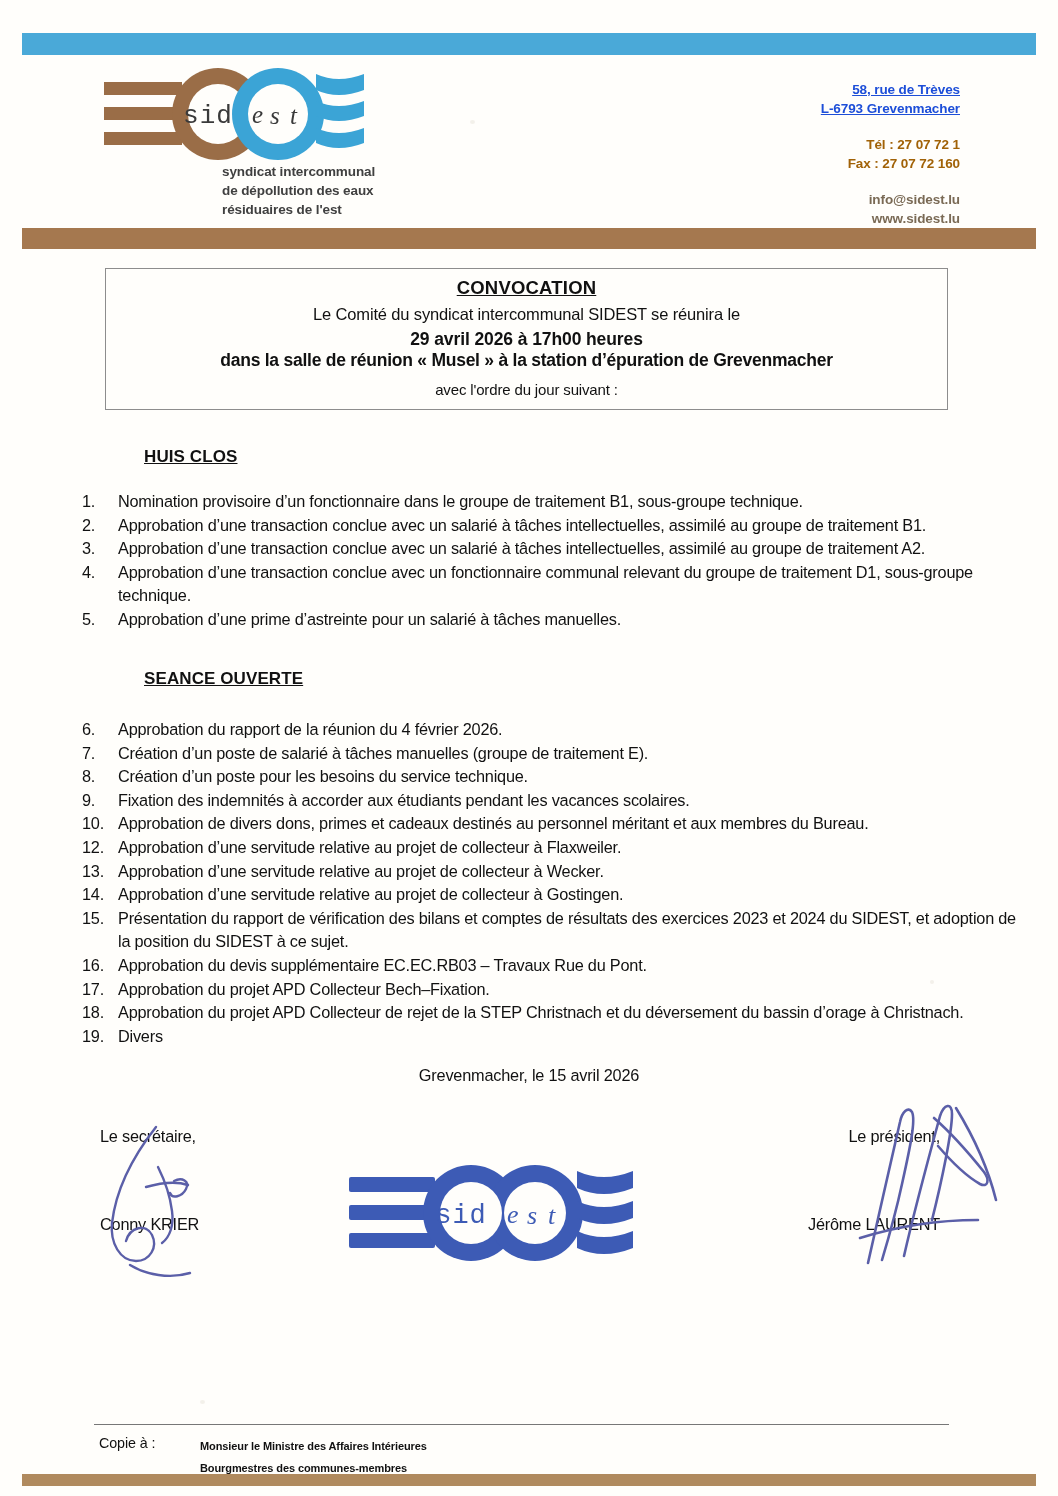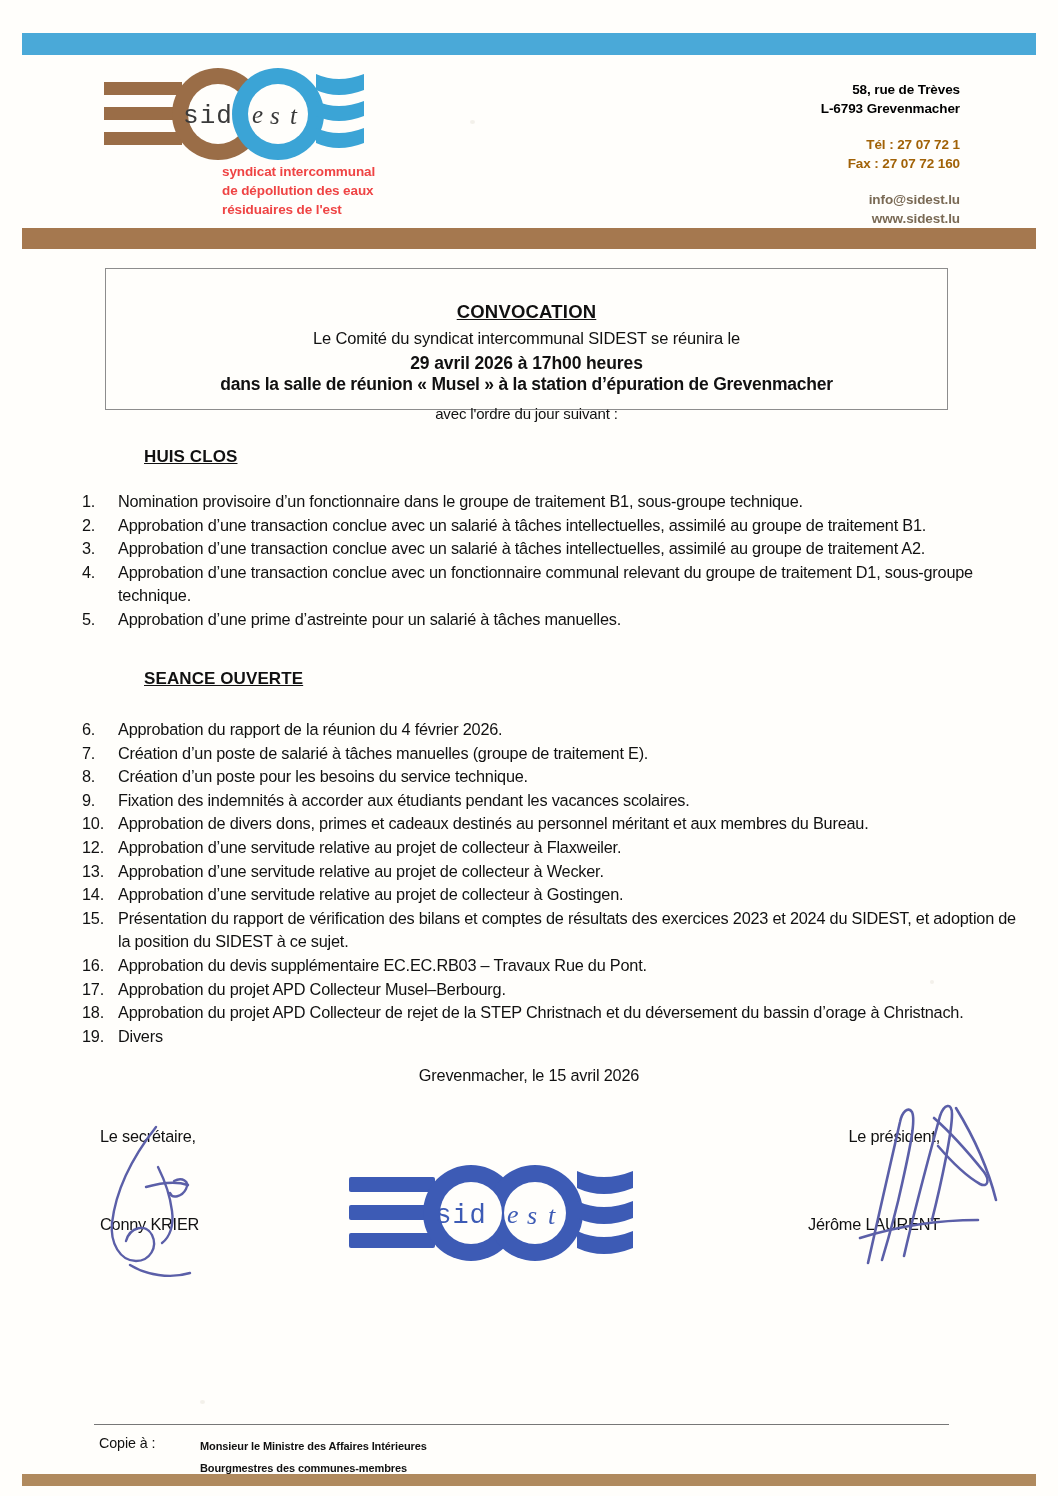--- a/index.html
+++ b/index.html
@@ -52,50 +52,50 @@
   }
   .logo-svg { display: block; }
   .logo-tagline {
     position: absolute;
     left: 122px;
     top: 96px;
     width: 200px;
     font-size: 13.5px;
     line-height: 19px;
     font-weight: bold;
-    color: #ef4444;
+    color: #404040;
     letter-spacing: -0.1px;
   }
 
   
   .contact {
     position: absolute;
     right: 98px;
     top: 80px;
     text-align: right;
     font-size: 13.5px;
     line-height: 19px;
     font-weight: bold;
     letter-spacing: -0.1px;
   }
-  .contact .addr { color: #000000; }
+  .contact .addr { color: #1d4ed8; text-decoration: underline; }
   .contact .tel  { color: #a16207; margin-top: 17px; }
   .contact .web  { color: #7a6a55; margin-top: 17px; }
 
   
   .convo-box {
     position: absolute;
     left: 105px;
     top: 268px;
     width: 843px;
     height: 142px;
     border: 1px solid #8d8d8d;
     box-sizing: border-box;
     text-align: center;
-    padding-top: 32px;
+    padding-top: 8px;
   }
   .convo-title {
     font-size: 18.5px;
     font-weight: bold;
     text-decoration: underline;
     letter-spacing: 0.2px;
   }
   .convo-l1 {
     font-size: 16.5px;
     margin-top: 6px;
@@ -374,21 +374,21 @@
     <li>
         <span class="num">15.</span>
         <span class="txt">Présentation du rapport de vérification des bilans et comptes de résultats des exercices 2023 et 2024 du SIDEST, et adoption de la position du SIDEST à ce sujet.</span>
       </li>
     <li>
         <span class="num">16.</span>
         <span class="txt">Approbation du devis supplémentaire EC.EC.RB03 – Travaux Rue du Pont.</span>
       </li>
     <li>
         <span class="num">17.</span>
-        <span class="txt">Approbation du projet APD Collecteur Musel–Berbourg.</span>
+        <span class="txt">Approbation du projet APD Collecteur Bech–Fixation.</span>
       </li>
     <li>
         <span class="num">18.</span>
         <span class="txt">Approbation du projet APD Collecteur de rejet de la STEP Christnach et du déversement du bassin d’orage à Christnach.</span>
       </li>
     <li>
         <span class="num">19.</span>
         <span class="txt">Divers</span>
       </li>
   </ul>

